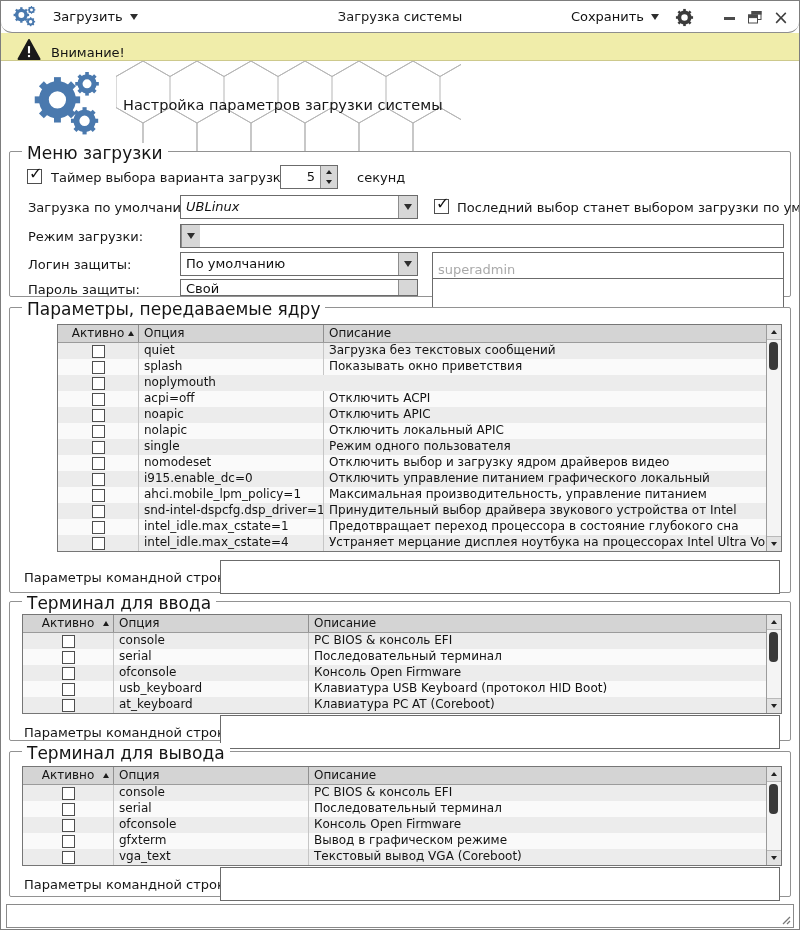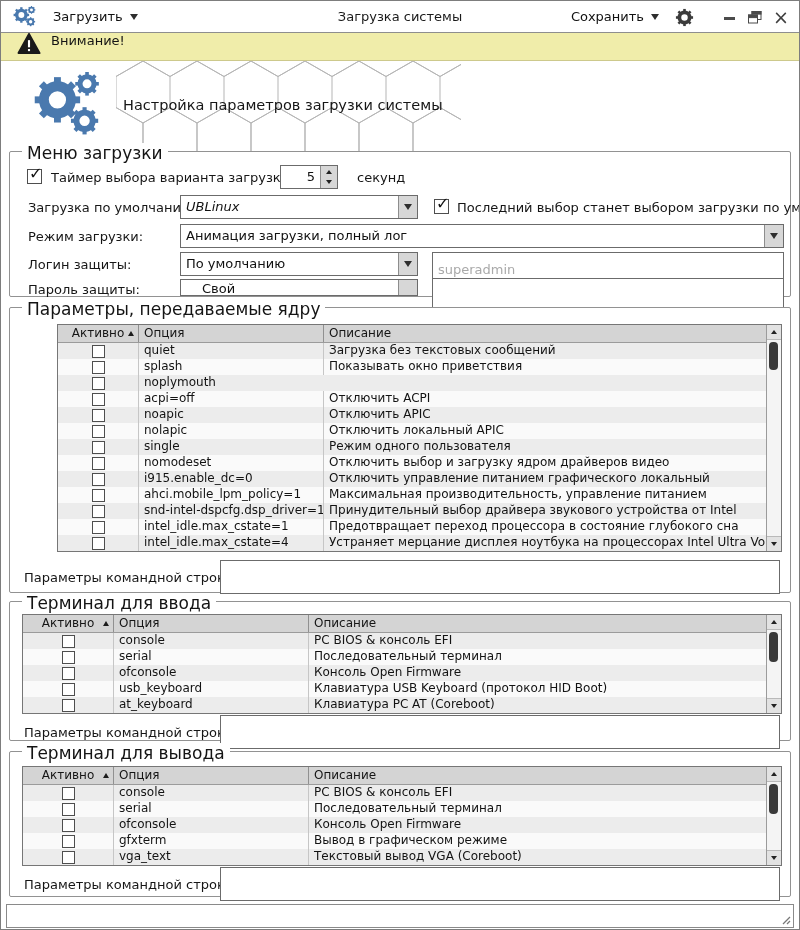--- a/index.html
+++ b/index.html
@@ -1,35 +1,35 @@
 <!DOCTYPE html>
 <html><head>
 <meta charset="utf-8">
 <style>
   * { margin:0; padding:0; box-sizing:border-box; }
   html,body { background:#fff; }
   body { font-family:"DejaVu Sans", "Liberation Sans", sans-serif; color:#111; }
   .window { position:relative; width:800px; height:930px; border:1px solid #7d7d7d; background:#fff; overflow:hidden; }
 
   
-  .titlebar { position:absolute; top:0; left:0; right:0; height:32px; border-bottom:1px solid #8e8e8e; background:#fff; display:flex; align-items:center; }
+  .titlebar { position:absolute; top:0; left:0; right:0; height:32px; border-bottom:1px solid #8e8e8e; background:#fff; display:flex; align-items:center;border-radius:11px; }
   .logo-sm { position:absolute; left:8px; top:3px; }
   .menu-btn { display:flex; align-items:center; gap:7px; font-size:13px; cursor:default; }
   .menu-load { position:absolute; left:52px; }
   .menu-save { position:absolute; right:140px; }
   .menu-caret { margin-top:1px; }
   .win-title { position:absolute; left:0; right:0; text-align:center; font-size:13px; color:#1a1a1a; }
   .gear-btn { position:absolute; right:105px; top:7px; }
   .winctl { position:absolute; right:10px; top:0; height:32px; display:flex; align-items:center; gap:10px; }
   .wc { display:flex; align-items:center; justify-content:center; width:16px; height:18px; }
   .wc-min i { display:block; width:11px; height:3px; background:#4c4c4c; margin-top:2px; }
   .wc-close { font-size:19px; color:#3f3f3f; line-height:16px; }
 
   
-  .warnbar { position:absolute; top:32px; left:0; right:0; height:28px; background:#f0edaa; border-bottom:1px solid #cdc98c; display:flex; align-items:flex-start; padding-left:16px; }
+  .warnbar { position:absolute; top:32px; left:0; right:0; height:28px; background:#f0edaa; border-bottom:1px solid #cdc98c; display:flex; align-items:flex-end; padding-left:16px; }
   .warnbar .txt { margin-left:10px; font-size:13px; color:#141414; }
 
   
   .headerband { position:absolute; top:60px; left:0; right:0; height:90px; background:#fff; }
   .hexband { position:absolute; left:115px; top:0; }
   .logo-big { position:absolute; left:22px; top:8px; }
   .page-title { position:absolute; left:122px; top:36px; font-size:14.5px; color:#161616; white-space:nowrap; }
 
   
   .group { position:absolute; left:8px; right:8px; border:1px solid #929292; border-radius:2px; background:#fff; }
@@ -50,21 +50,21 @@
   .tri { display:inline-block; width:0; height:0; }
   .tri-down { border-left:4.5px solid transparent; border-right:4.5px solid transparent; border-top:6px solid #2e2e2e; }
   .tri-up-sm { border-left:3.5px solid transparent; border-right:3.5px solid transparent; border-bottom:4.5px solid #222; }
   .tri-down-sm { border-left:3.5px solid transparent; border-right:3.5px solid transparent; border-top:4.5px solid #222; }
 
   
   .combo { position:absolute; height:24px; border:1px solid #6b6b6b; background:#fff; display:flex; align-items:stretch; }
   .combo-text { flex:1; font-size:13px; line-height:22px; padding-left:5px; white-space:nowrap; overflow:hidden; }
   .combo-btn { width:19px; background:#d7d7d7; border-left:1px solid #8d8d8d; display:flex; align-items:center; justify-content:center; flex:none; }
   .combo-clipped { height:17px; overflow:hidden; }
-  .combo-clipped .combo-text { line-height:17px;margin-left:16px; }
+  .combo-clipped .combo-text { line-height:17px; }
 
   
   .spin { position:absolute; width:58px; height:24px; border:1px solid #6b6b6b; background:#fff; display:flex; align-items:stretch; }
   .spin-val { flex:1; font-size:13px; line-height:22px; text-align:right; padding-right:5px; }
   .spin-btns { width:17px; background:#d7d7d7; border-left:1px solid #8d8d8d; display:flex; flex-direction:column; align-items:center; justify-content:center; gap:2px; flex:none; }
   .spin-btns .sb { display:flex; align-items:center; justify-content:center; height:8px; }
 
   
   .tfield { position:absolute; height:24px; border:1px solid #6b6b6b; background:#fff; font-family:inherit; font-size:13px; padding:16px 5px; border-radius:0; outline:none; }
   .tfield::placeholder { color:#a9a9a9; opacity:1; }
@@ -230,21 +230,20 @@
       <span class="combo-text">UBLinux</span>
       <span class="combo-btn">
           <span class="tri tri-down"></span>
         </span>
     </div>
     <span class="cbx r2-cbx checked"></span>
     <span class="lbl r2-lbl2">Последний выбор станет выбором загрузки по умолчанию</span>
 
     <span class="lbl r3-lbl">Режим загрузки:</span>
     <div class="combo r3-combo">
-      <span class="combo-text">Анимация загрузки, полный лог</span>
       <span class="combo-btn">
           <span class="tri tri-down"></span>
         </span>
     </div>
 
     <span class="lbl r4-lbl">Логин защиты:</span>
     <div class="combo r4-combo">
       <span class="combo-text">По умолчанию</span>
       <span class="combo-btn">
           <span class="tri tri-down"></span>

